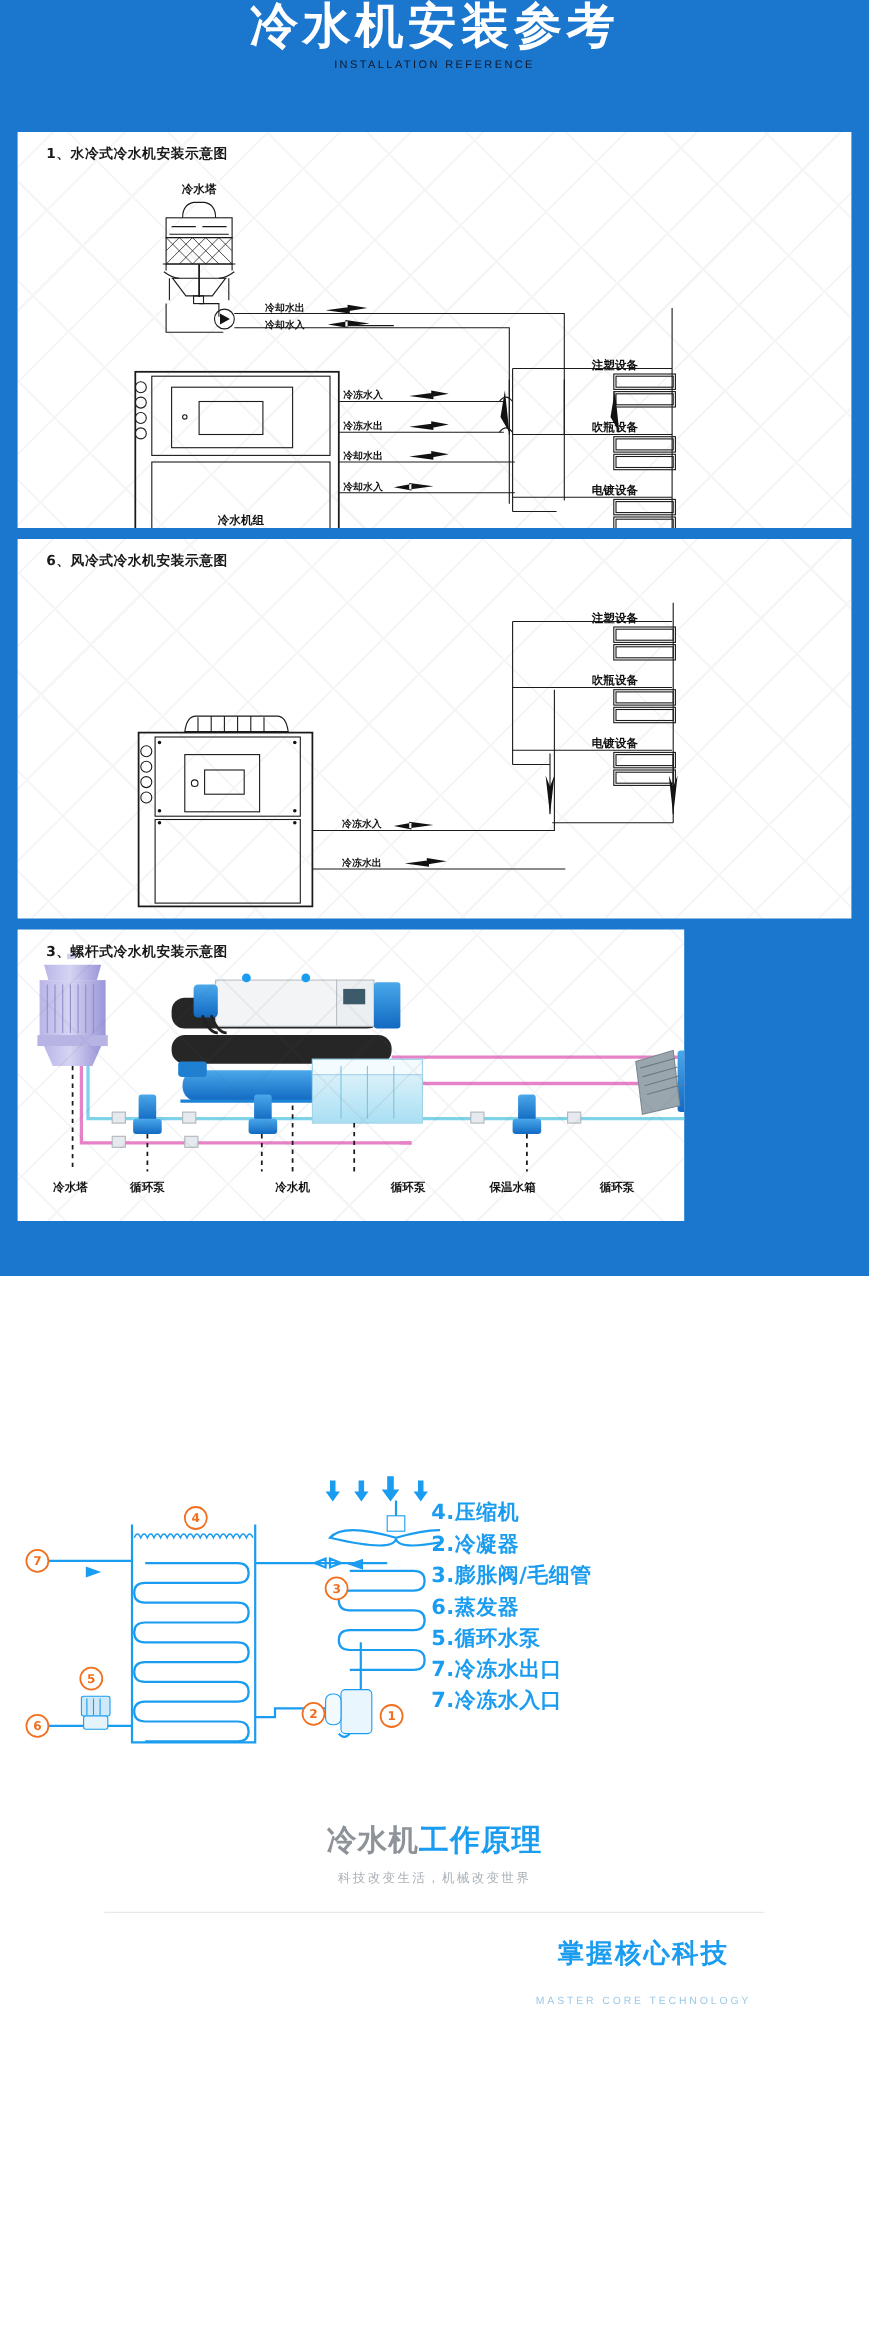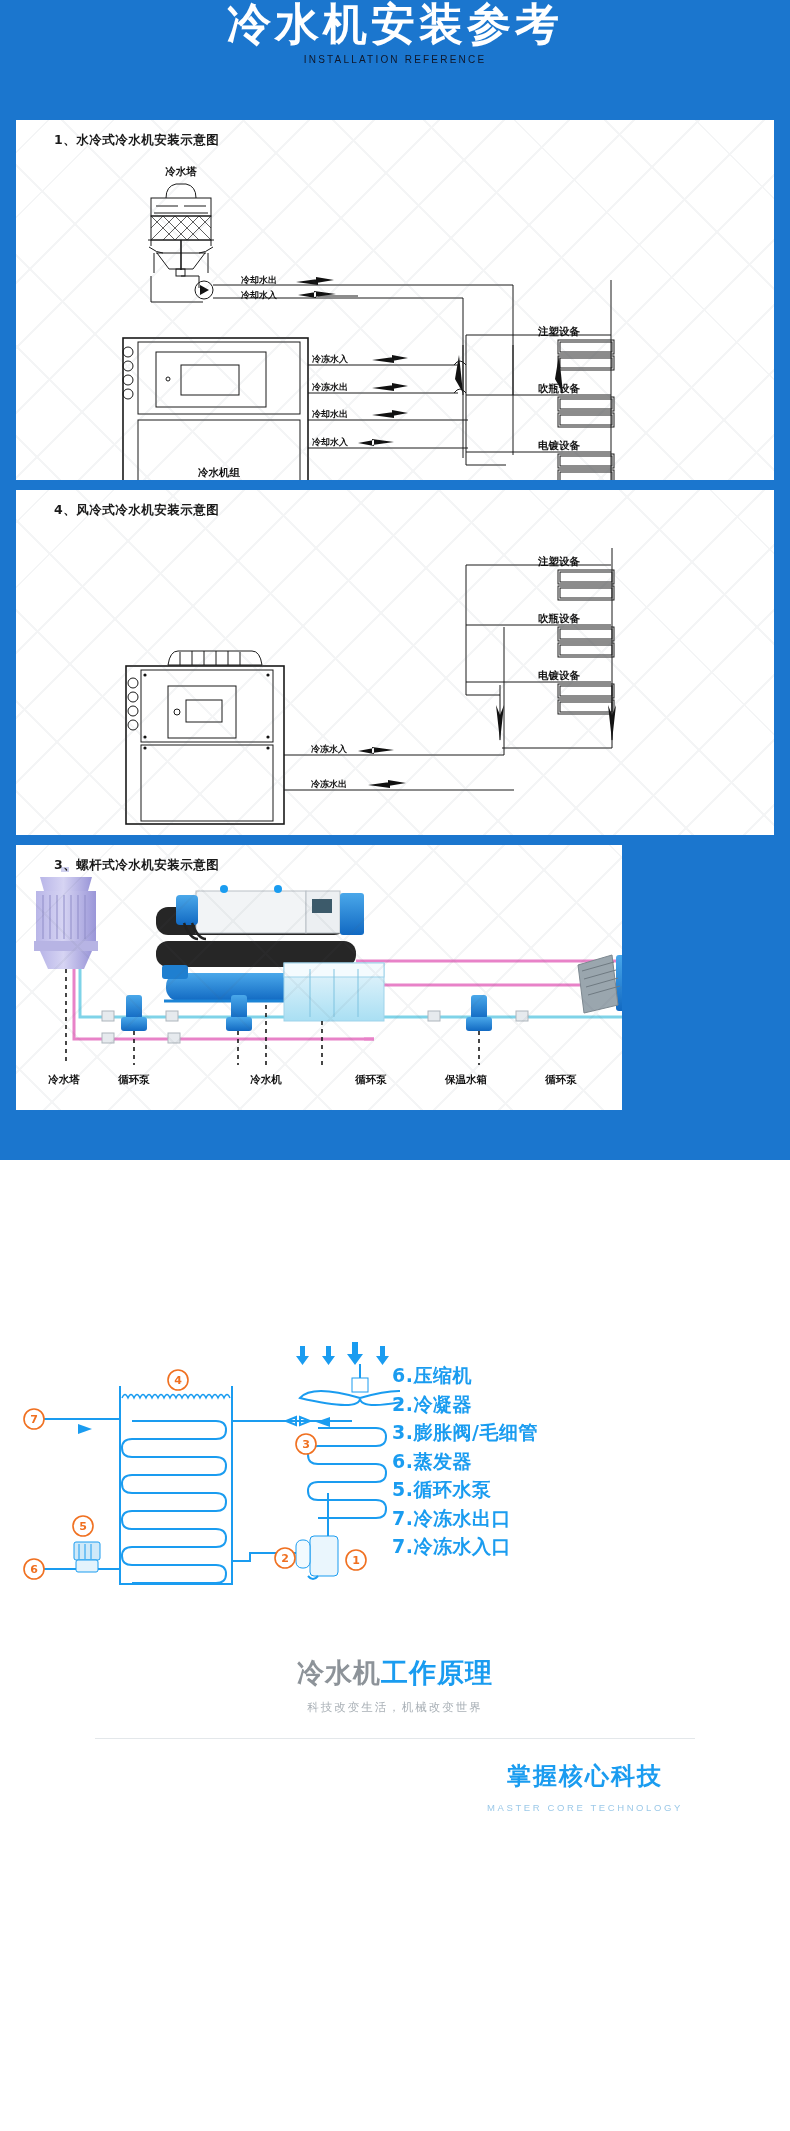--- a/index.html
+++ b/index.html
@@ -28,21 +28,21 @@
   .hero-en{
     font-size:10px;color:#0f172a;letter-spacing:2.2px;margin-top:6px;
     font-family:"Liberation Sans",sans-serif;
   }
 
   
   .panel{
     position:absolute;background:#ffffff;overflow:hidden;
   }
   .panel-title{
-    position:absolute;left:38px;top:12px;
+    position:absolute;left:26px;top:12px;
     font-size:12.5px;font-weight:bold;color:#1a1a1a;letter-spacing:.5px;
     font-family:"DejaVu Sans","Liberation Sans",sans-serif;
   }
   #panel1{left:16px;top:120px;width:758px;height:360px;}
   #panel2{left:16px;top:490px;width:758px;height:345px;}
   #panel3{left:16px;top:845px;width:606px;height:265px;}
 
   
   .wm{
     position:absolute;inset:0;pointer-events:none;opacity:.06;
@@ -67,21 +67,21 @@
   .princ-title{font-size:27px;font-weight:bold;color:#8d9399;letter-spacing:1px;
      font-family:"DejaVu Sans","Liberation Sans",sans-serif;}
   .princ-title b{color:#1a9cf0;font-weight:bold;}
   .princ-sub{font-size:11.5px;color:#a9b0b6;margin-top:9px;letter-spacing:2px;
      font-family:"DejaVu Sans","Liberation Sans",sans-serif;}
   .hr{position:absolute;left:95px;top:578px;width:600px;height:1px;background:#e3e7ea;}
 
   .master{position:absolute;left:400px;top:600px;width:370px;text-align:center;}
   .master-cn{font-size:24px;font-weight:bold;color:#1a9cf0;letter-spacing:2px;
      font-family:"DejaVu Sans","Liberation Sans",sans-serif;}
-  .master-en{font-size:9.5px;color:#9cc9e8;letter-spacing:2.6px;margin-top:10px;
+  .master-en{font-size:9.5px;color:#9cc9e8;letter-spacing:2.6px;margin-top:22px;
      font-family:"Liberation Sans",sans-serif;}
 
   .legend{position:absolute;left:392px;top:1361px;}
   .legend li{
     list-style:none;font-size:19px;font-weight:bold;color:#1a9cf0;
     line-height:1.50;letter-spacing:.5px;
     font-family:"DejaVu Sans","Liberation Sans",sans-serif;white-space:nowrap;
   }
   .legend ol{margin:0;padding:0;}
 
@@ -202,21 +202,21 @@
         <rect class="ln" x="542" y="334" width="56" height="14"></rect>
         <rect class="ln" x="544" y="336" width="52" height="10"></rect>
         <rect class="ln" x="542" y="350" width="56" height="14"></rect>
         <rect class="ln" x="544" y="352" width="52" height="10"></rect>
       </g>
     </svg>
   </div>
 
   <div class="panel" id="panel2">
     <div class="wm"></div>
-    <div class="panel-title">4、风冷式冷水机安装示意图</div>
+    <div class="panel-title">6、风冷式冷水机安装示意图</div>
 
     <svg width="758" height="345" viewBox="0 0 758 345">
 
       <g>
         <path class="ln" d="M152 175 q2 -14 10 -14 h74 q8 0 10 14 z"></path>
         <g class="ln">
           <path d="M164 162 v13 M176 161 v14 M188 161 v14 M200 161 v14 M212 161 v14 M224 162 v13"></path>
         </g>
         <rect class="ln2" x="110" y="176" width="158" height="158"></rect>
         <rect class="ln" x="125" y="180" width="132" height="72"></rect>
@@ -465,21 +465,21 @@
       <text class="num-t" x="83" y="212">5</text>
       <circle class="num-c" cx="34" cy="251" r="10"></circle>
       <text class="num-t" x="34" y="255">6</text>
       <circle class="num-c" cx="34" cy="101" r="10"></circle>
       <text class="num-t" x="34" y="105">7</text>
     </g>
   </svg>
 
   <div class="legend">
     <ol>
-      <li>6.压缩机</li>
+      <li>4.压缩机</li>
       <li>2.冷凝器</li>
       <li>3.膨胀阀/毛细管</li>
       <li>6.蒸发器</li>
       <li>5.循环水泵</li>
       <li>7.冷冻水出口</li>
       <li>7.冷冻水入口</li>
     </ol>
   </div>
 
 </div>

